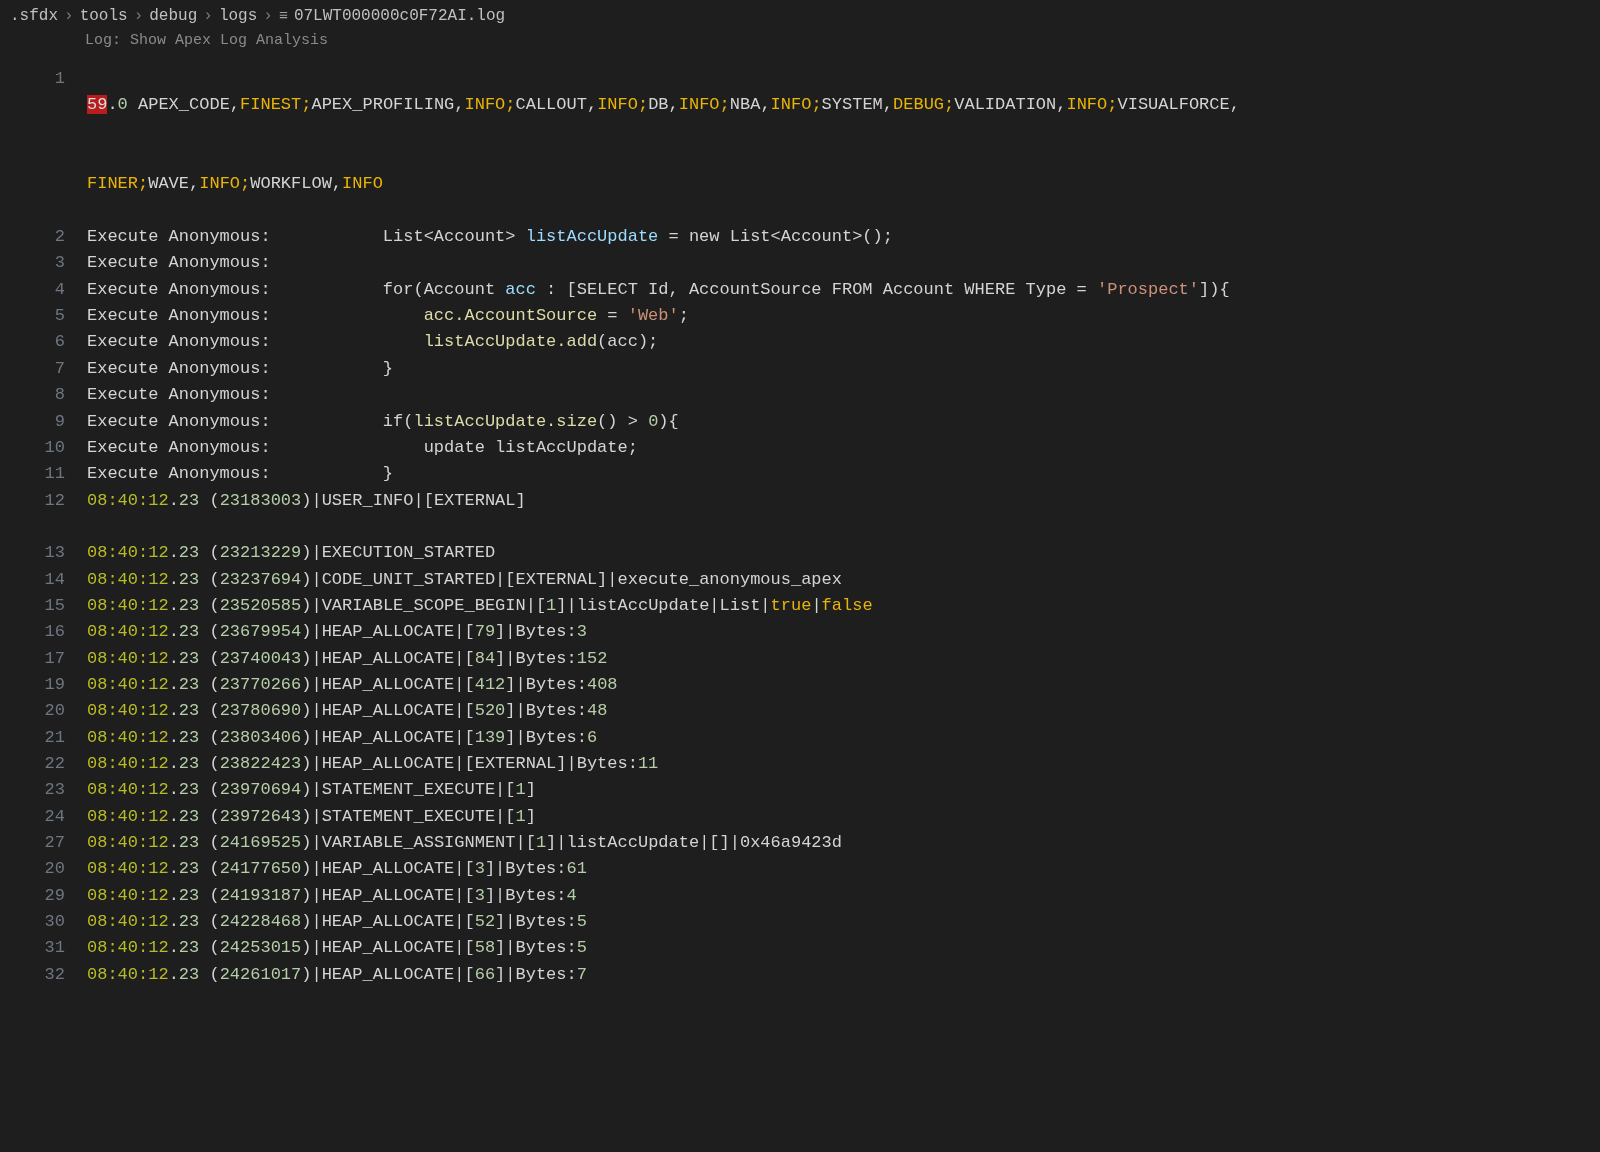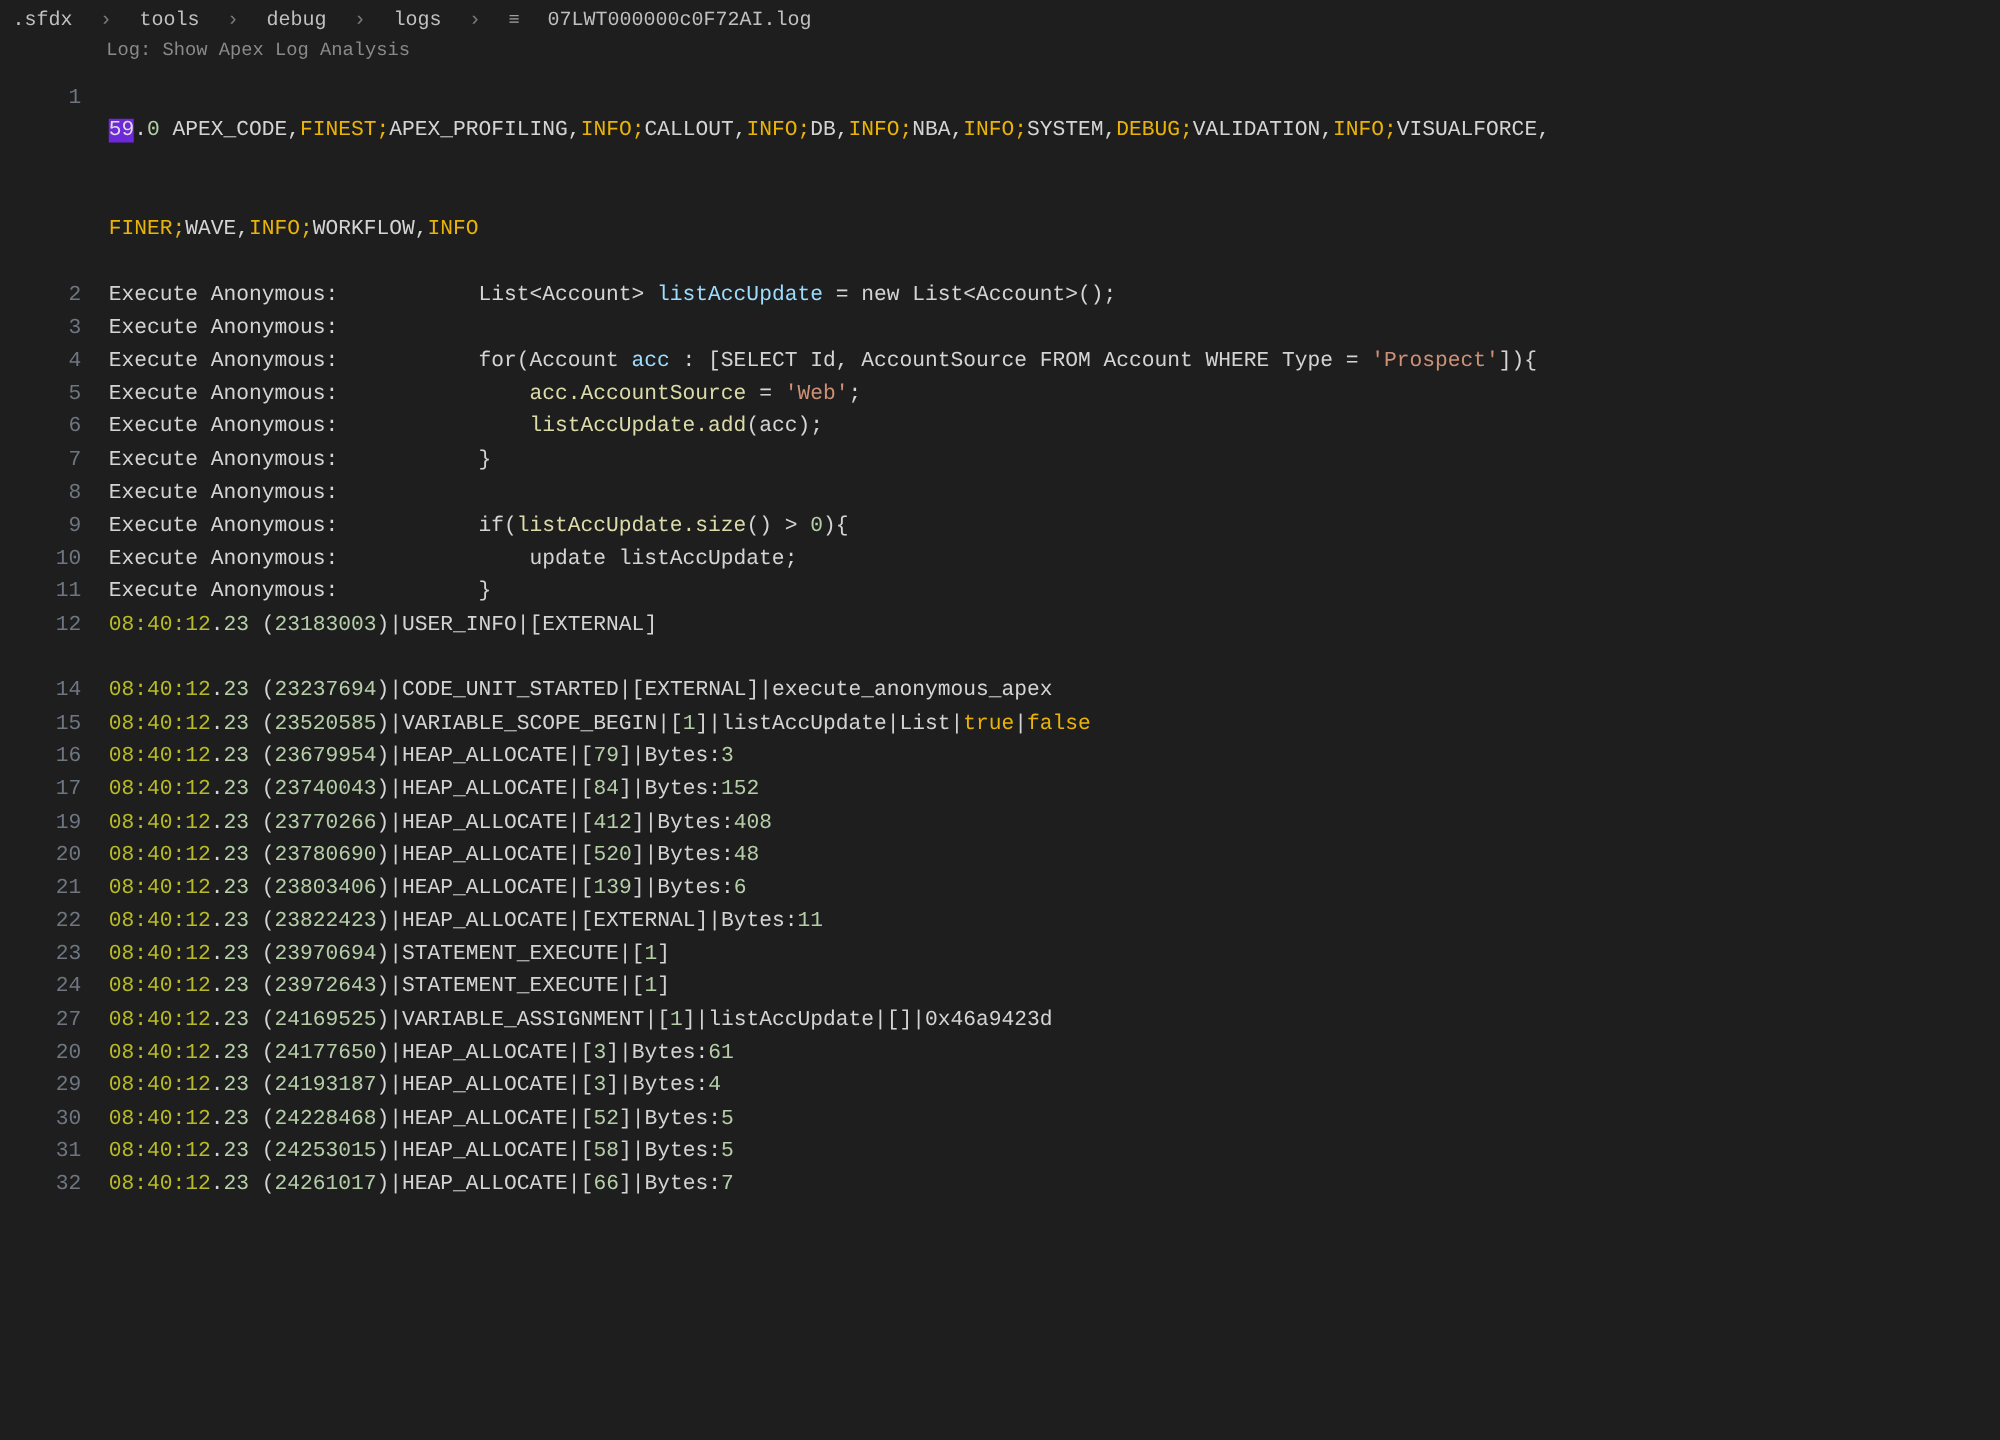--- a/index.html
+++ b/index.html
@@ -1,31 +1,31 @@
 <!DOCTYPE html>
 <html><head>
 <meta charset="utf-8">
 <style>
   html,body{margin:0;padding:0;background:#1e1e1e;color:#d4d4d4;font-family:Menlo,Consolas,"Courier New",monospace;font-size:17px;line-height:1.55;width:1600px;height:1152px;overflow:hidden}
-  .breadcrumb{display:flex;align-items:center;gap:22px;padding:4px 10px 2px;font-size:16px;color:#c0c0c0}
+  .breadcrumb{display:flex;align-items:center;gap:6px;padding:4px 10px 2px;font-size:16px;color:#c0c0c0}
   .breadcrumb .sep{color:#7a7a7a}
   .breadcrumb .icon{opacity:.8;font-size:15px}
   .codelens{color:#8a8a8a;font-size:15px;padding-left:85px;margin-top:-2px;margin-bottom:14px}
   .editor{padding-left:10px}
   .row{display:flex;white-space:pre}
   .gutter{width:55px;text-align:right;color:#6e7681;padding-right:22px;user-select:none;flex:shrink-0}
   .code{flex:1;color:#d4d4d4}
   .code span{white-space:pre}
   .kw{color:#eab308}
   .num{color:#b5cea8}
   .str{color:#ce9178}
   .fn{color:#dcdcaa}
   .var{color:#9cdcfe}
   .olive{color:#b8bb26}
-  .bluesel{background:#6d28d9;color:#dcdcdc}
+  .bluesel{background:#b91c1c;color:#dcdcdc}
 </style>
 </head>
 <body>
 
 <div class="breadcrumb">
   <span>.sfdx</span>
   <span class="sep">›</span>
   <span>tools</span>
   <span class="sep">›</span>
   <span>debug</span>
@@ -61,20 +61,21 @@
   <div class="row"><div class="gutter">6</div><div class="code"><span>Execute Anonymous: </span><span>              </span><span class="fn">listAccUpdate.add</span><span>(acc);</span></div></div>
   <div class="row"><div class="gutter">7</div><div class="code"><span>Execute Anonymous: </span><span>          }</span></div></div>
   <div class="row"><div class="gutter">8</div><div class="code"><span>Execute Anonymous: </span><span></span></div></div>
   <div class="row"><div class="gutter">9</div><div class="code"><span>Execute Anonymous: </span><span>          if(</span><span class="fn">listAccUpdate.size</span><span>() &gt; </span><span class="num">0</span><span>){</span></div></div>
   <div class="row"><div class="gutter">10</div><div class="code"><span>Execute Anonymous: </span><span>              update listAccUpdate;</span></div></div>
   <div class="row"><div class="gutter">11</div><div class="code"><span>Execute Anonymous: </span><span>          }</span></div></div>
 
   <div id="log-lines">
       <div class="row"><div class="gutter">12</div><div class="code"><span class="olive">08:40:12</span><span>.</span><span class="num">23</span><span> (</span><span class="num">23183003</span><span>)|USER_INFO|[EXTERNAL]</span></div></div>
       <div class="row"><div class="gutter"></div><div class="code">&nbsp;</div></div>
+      <div class="row"><div class="gutter">13</div><div class="code"><span class="olive">08:40:12</span><span>.</span><span class="num">23</span><span> (</span><span class="num">23213229</span><span>)|EXECUTION_STARTED</span></div></div>
       <div class="row"><div class="gutter">14</div><div class="code"><span class="olive">08:40:12</span><span>.</span><span class="num">23</span><span> (</span><span class="num">23237694</span><span>)|CODE_UNIT_STARTED|[EXTERNAL]|execute_anonymous_apex</span></div></div>
       <div class="row"><div class="gutter">15</div><div class="code"><span class="olive">08:40:12</span><span>.</span><span class="num">23</span><span> (</span><span class="num">23520585</span><span>)|VARIABLE_SCOPE_BEGIN|[</span><span class="num">1</span><span>]|listAccUpdate|List<account>|</account></span><span class="kw">true</span><span>|</span><span class="kw">false</span></div></div>
       <div class="row"><div class="gutter">16</div><div class="code"><span class="olive">08:40:12</span><span>.</span><span class="num">23</span><span> (</span><span class="num">23679954</span><span>)|HEAP_ALLOCATE|[</span><span class="num">79</span><span>]|Bytes:</span><span class="num">3</span></div></div>
       <div class="row"><div class="gutter">17</div><div class="code"><span class="olive">08:40:12</span><span>.</span><span class="num">23</span><span> (</span><span class="num">23740043</span><span>)|HEAP_ALLOCATE|[</span><span class="num">84</span><span>]|Bytes:</span><span class="num">152</span></div></div>
       <div class="row"><div class="gutter">19</div><div class="code"><span class="olive">08:40:12</span><span>.</span><span class="num">23</span><span> (</span><span class="num">23770266</span><span>)|HEAP_ALLOCATE|[</span><span class="num">412</span><span>]|Bytes:</span><span class="num">408</span></div></div>
       <div class="row"><div class="gutter">20</div><div class="code"><span class="olive">08:40:12</span><span>.</span><span class="num">23</span><span> (</span><span class="num">23780690</span><span>)|HEAP_ALLOCATE|[</span><span class="num">520</span><span>]|Bytes:</span><span class="num">48</span></div></div>
       <div class="row"><div class="gutter">21</div><div class="code"><span class="olive">08:40:12</span><span>.</span><span class="num">23</span><span> (</span><span class="num">23803406</span><span>)|HEAP_ALLOCATE|[</span><span class="num">139</span><span>]|Bytes:</span><span class="num">6</span></div></div>
       <div class="row"><div class="gutter">22</div><div class="code"><span class="olive">08:40:12</span><span>.</span><span class="num">23</span><span> (</span><span class="num">23822423</span><span>)|HEAP_ALLOCATE|[EXTERNAL]|Bytes:</span><span class="num">11</span></div></div>
       <div class="row"><div class="gutter">23</div><div class="code"><span class="olive">08:40:12</span><span>.</span><span class="num">23</span><span> (</span><span class="num">23970694</span><span>)|STATEMENT_EXECUTE|[</span><span class="num">1</span><span>]</span></div></div>
       <div class="row"><div class="gutter">24</div><div class="code"><span class="olive">08:40:12</span><span>.</span><span class="num">23</span><span> (</span><span class="num">23972643</span><span>)|STATEMENT_EXECUTE|[</span><span class="num">1</span><span>]</span></div></div>

